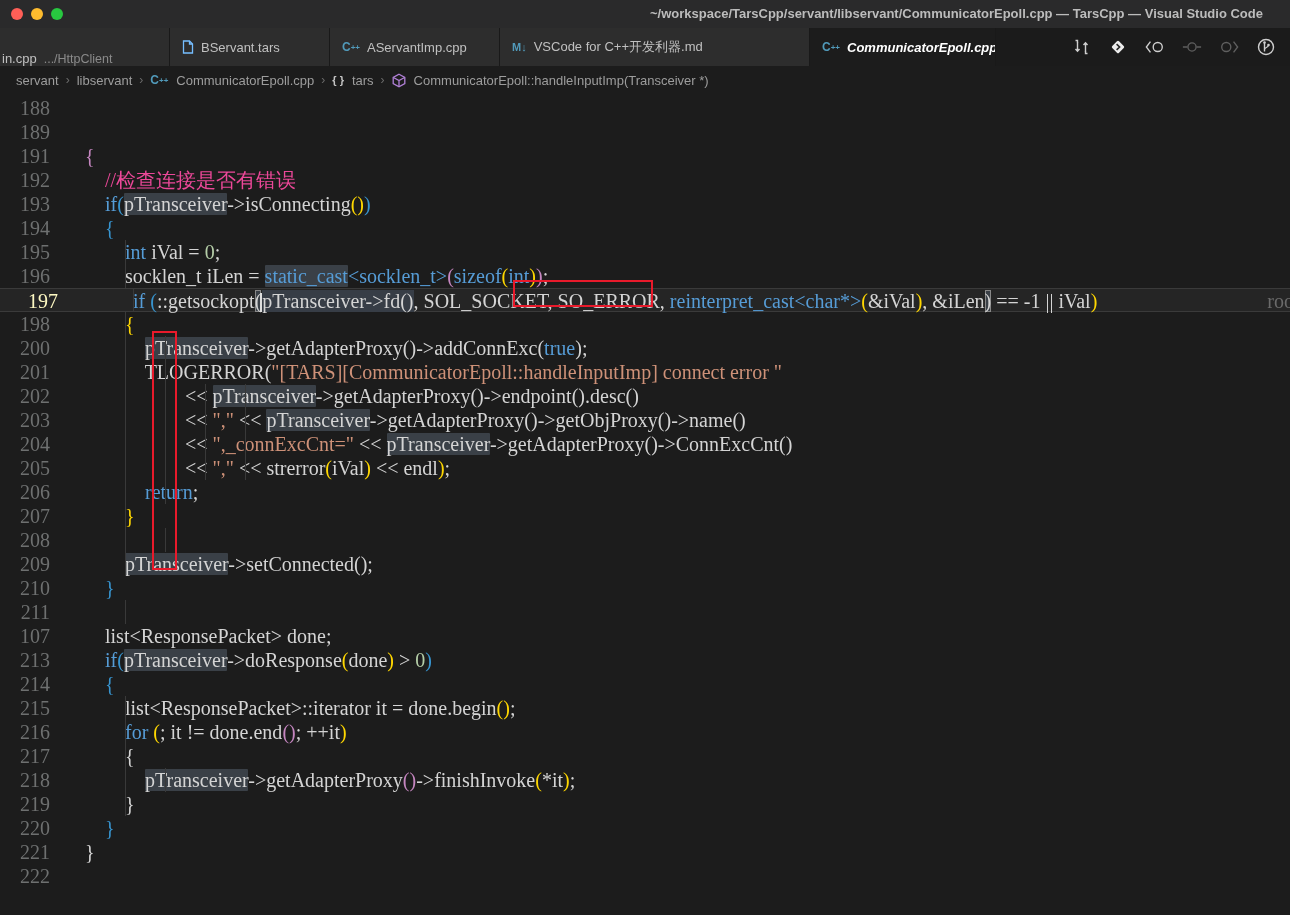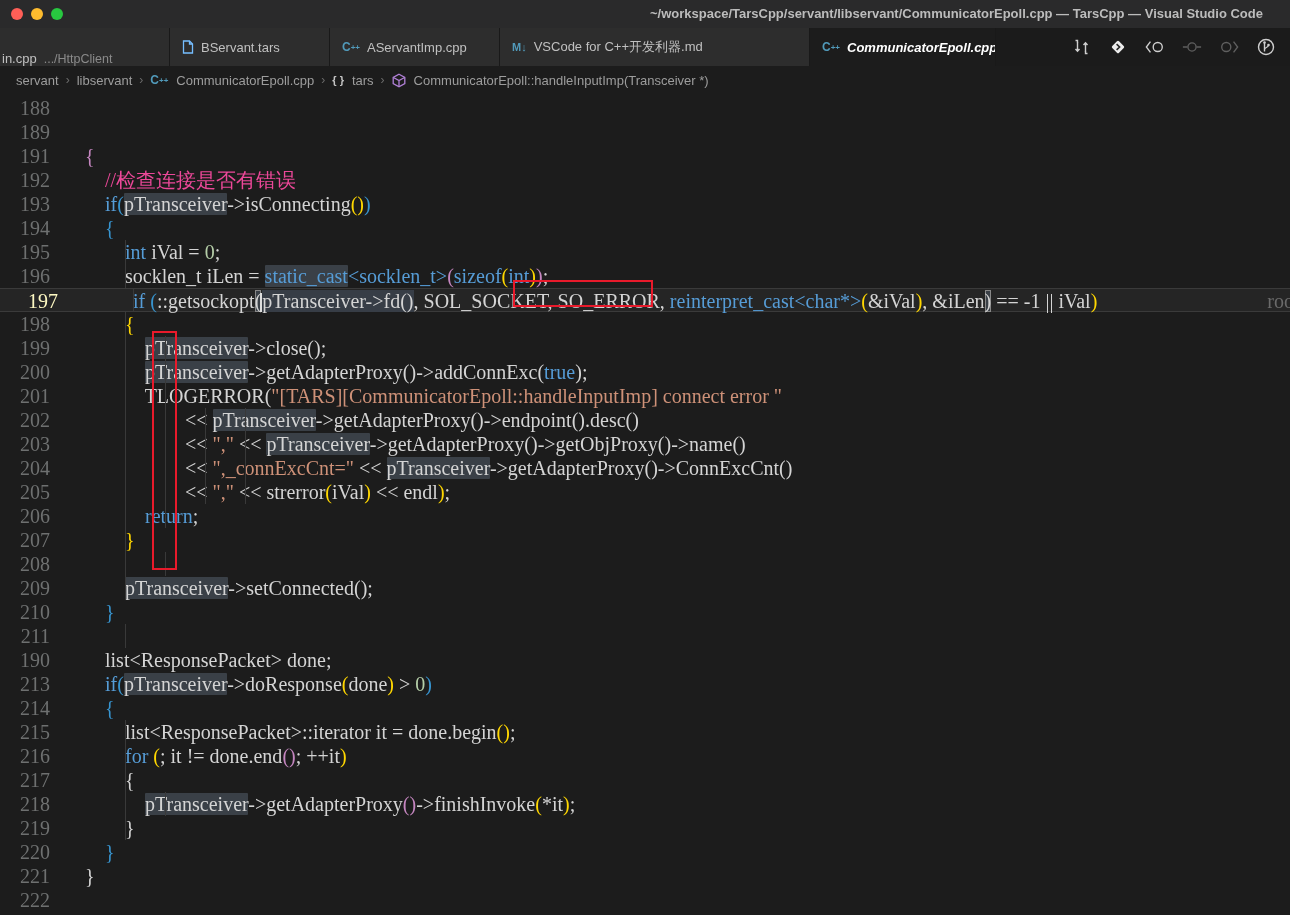--- a/index.html
+++ b/index.html
@@ -192,24 +192,20 @@
       </div>
       <div class="line current">
         <div class="gutter">197</div>
         <div class="codewrap"><span class="guide" style="left: 4ch;"></span><span class="tk id">        </span><span class="tk kw">if</span><span class="tk id"> </span><span class="tk pb">(</span><span class="tk id">::getsockopt</span><span class="tk bm">(</span><span class="tk cursor"></span><span class="tk sel">pTransceiver-&gt;fd()</span><span class="tk id">, SOL_SOCKET, SO_ERROR, </span><span class="tk kw">reinterpret_cast&lt;char*&gt;</span><span class="tk pg">(</span><span class="tk id">&amp;iVal</span><span class="tk pg">)</span><span class="tk id">, &amp;iLen</span><span class="tk bm">)</span><span class="tk id"> == -1 || iVal</span><span class="tk pg">)</span><span class="blame">roo</span></div>
       </div>
       <div class="line">
         <div class="gutter">198</div>
         <div class="codewrap"><span class="guide" style="left: 4ch;"></span><span class="tk id">        </span><span class="tk pg">{</span></div>
       </div>
       <div class="line">
-        <div class="gutter">199</div>
-        <div class="codewrap"><span class="guide" style="left: 4ch;"></span><span class="guide" style="left: 8ch;"></span><span class="tk id">            </span><span class="tk hl">pTransceiver</span><span class="tk id">-&gt;close</span><span class="tk pp">()</span><span class="tk id">;</span></div>
-      </div>
-      <div class="line">
         <div class="gutter">200</div>
         <div class="codewrap"><span class="guide" style="left: 4ch;"></span><span class="guide" style="left: 8ch;"></span><span class="tk id">            </span><span class="tk hl">pTransceiver</span><span class="tk id">-&gt;getAdapterProxy</span><span class="tk pp">()</span><span class="tk id">-&gt;addConnExc</span><span class="tk pp">(</span><span class="tk kw">true</span><span class="tk pp">)</span><span class="tk id">;</span></div>
       </div>
       <div class="line">
         <div class="gutter">201</div>
         <div class="codewrap"><span class="guide" style="left: 4ch;"></span><span class="guide" style="left: 8ch;"></span><span class="tk id">            TLOGERROR</span><span class="tk pp">(</span><span class="tk str">"[TARS][CommunicatorEpoll::handleInputImp] connect error "</span></div>
       </div>
       <div class="line">
         <div class="gutter">202</div>
         <div class="codewrap"><span class="guide" style="left: 4ch;"></span><span class="guide" style="left: 8ch;"></span><span class="guide" style="left: 12ch;"></span><span class="guide" style="left: 16ch;"></span><span class="tk id">                    &lt;&lt; </span><span class="tk hl">pTransceiver</span><span class="tk id">-&gt;getAdapterProxy</span><span class="tk pp">()</span><span class="tk id">-&gt;endpoint</span><span class="tk pp">()</span><span class="tk id">.desc</span><span class="tk pp">()</span></div>
@@ -244,21 +240,21 @@
       </div>
       <div class="line">
         <div class="gutter">210</div>
         <div class="codewrap"><span class="tk id">    </span><span class="tk pb">}</span></div>
       </div>
       <div class="line">
         <div class="gutter">211</div>
         <div class="codewrap"><span class="guide" style="left: 4ch;"></span></div>
       </div>
       <div class="line">
-        <div class="gutter">190</div>
+        <div class="gutter">107</div>
         <div class="codewrap"><span class="tk id">    list</span><span class="tk pp">&lt;</span><span class="tk id">ResponsePacket</span><span class="tk pp">&gt;</span><span class="tk id"> done;</span></div>
       </div>
       <div class="line">
         <div class="gutter">213</div>
         <div class="codewrap"><span class="tk id">    </span><span class="tk kw">if</span><span class="tk pb">(</span><span class="tk hl">pTransceiver</span><span class="tk id">-&gt;doResponse</span><span class="tk pg">(</span><span class="tk id">done</span><span class="tk pg">)</span><span class="tk id"> &gt; </span><span class="tk num">0</span><span class="tk pb">)</span></div>
       </div>
       <div class="line">
         <div class="gutter">214</div>
         <div class="codewrap"><span class="tk id">    </span><span class="tk pb">{</span></div>
       </div>

